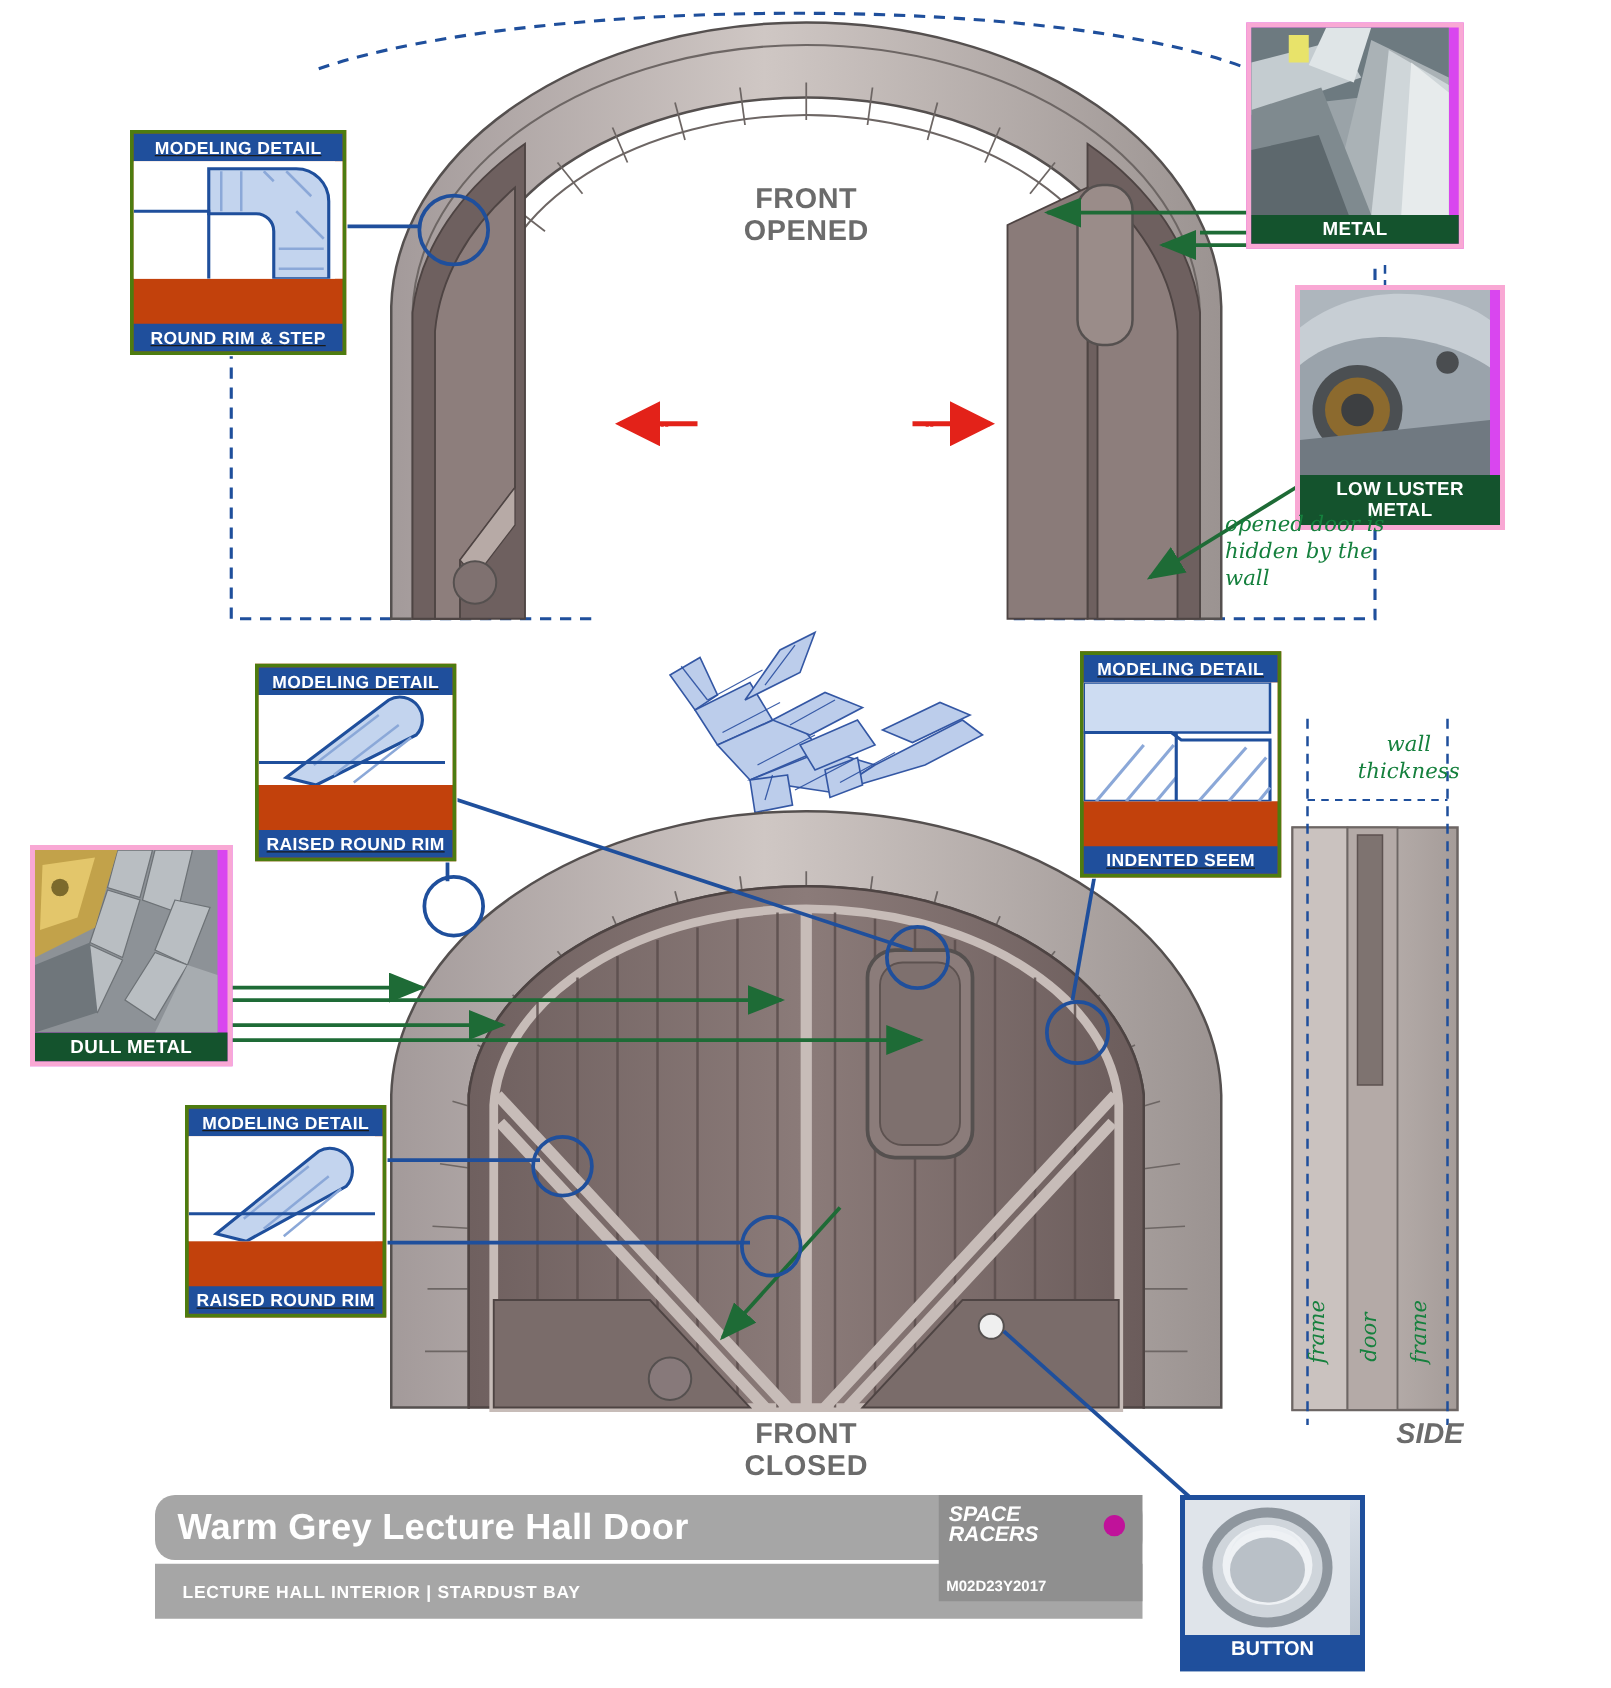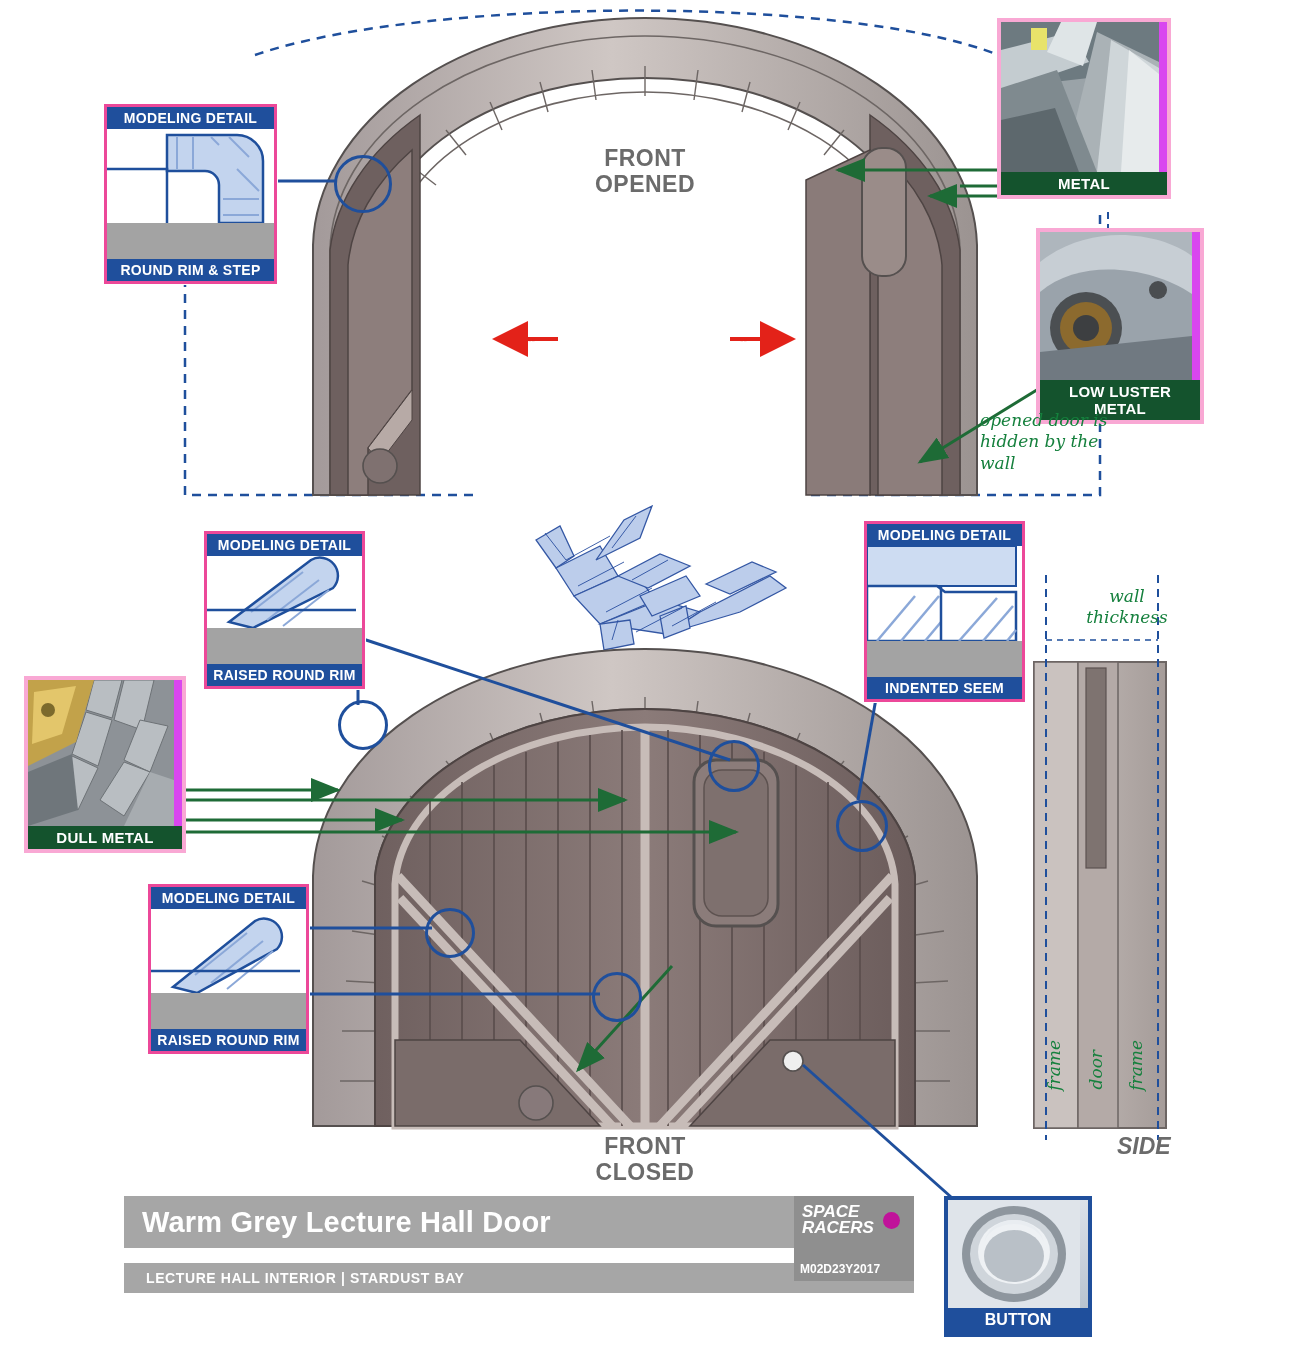--- a/index.html
+++ b/index.html
@@ -1,46 +1,46 @@
 <!DOCTYPE html>
 <html><head>
 <meta charset="utf-8">
 <style>
   html,body{margin:0;padding:0;background:#ffffff;}
   body{width:1289px;height:1350px;position:relative;overflow:hidden;
        font-family:"Liberation Sans", sans-serif;color:#1a1a1a;}
   .abs{position:absolute;}
   
-  .detail-box{position:absolute;border:3px solid #ec4899;background:#a3a3a3;
-              box-shadow:0 0 0 1px #ffffff;}
+  .detail-box{position:absolute;border:3px solid #4d7c0f;background:#c2410c;
+              box-shadow:0 0 0 1px #ffffff;text-decoration:underline;}
   .detail-title{background:#1f4f9c;color:#ffffff;font-weight:bold;font-size:14px;
                 letter-spacing:.3px;text-align:center;padding:3px 6px;}
   .detail-foot{background:#1f4f9c;color:#ffffff;font-weight:bold;font-size:14px;
                letter-spacing:.3px;text-align:center;padding:3px 6px;margin-top:36px;}
   .detail-art{background:#ffffff;position:relative;overflow:hidden;}
   
   .photo-box{position:absolute;border:4px solid #f9a8d4;background:#d946ef;}
   .photo-cap{background:#14532d;color:#ffffff;font-weight:bold;font-size:15px;
              text-align:center;padding:3px 6px;letter-spacing:.3px;}
   .photo-img{position:relative;overflow:hidden;}
   
   .view-label{position:absolute;color:#6b6b6b;font-weight:bold;font-size:23px;
               text-align:center;line-height:1.15;letter-spacing:.5px;}
   .hand{font-family:"DejaVu Serif", serif;color:#15803d;font-style:italic;font-size:17px;
         line-height:1.25;}
   .circle-hi{position:absolute;border:3px solid #1f4f9c;border-radius:50%;}
   svg{position:absolute;left:0;top:0;overflow:visible;}
   
   .titleblock{position:absolute;left:124px;top:1196px;width:790px;}
-  .tb-main{background:#a6a6a6;height:52px;display:flex;align-items:center;}
+  .tb-main{background:#a6a6a6;height:52px;display:flex;align-items:center;border-radius:16px;}
   .tb-main span{font-size:29px;font-weight:bold;color:#ffffff;padding-left:18px;
                 letter-spacing:.2px;}
-  .tb-sub{background:#a6a6a6;height:30px;display:flex;align-items:center;margin-top:15px;}
+  .tb-sub{background:#a6a6a6;height:44px;display:flex;align-items:center;margin-top:3px;}
   .tb-sub span{font-size:14px;font-weight:bold;color:#ffffff;padding-left:22px;letter-spacing:.6px;}
-  .logo{position:absolute;right:0;top:0;width:120px;height:85px;background:#8f8f8f;}
+  .logo{position:absolute;right:0;top:0;width:163px;height:85px;background:#8f8f8f;}
   .logo-txt{position:absolute;left:8px;top:8px;color:#ffffff;font-weight:bold;
             font-size:17px;line-height:.95;font-style:italic;}
   .logo-date{position:absolute;left:6px;bottom:5px;color:#ffffff;font-weight:bold;font-size:12px;}
   .logo-dot{position:absolute;right:14px;top:16px;width:17px;height:17px;border-radius:50%;
             background:#c0129a;}
   
   .btn-box{position:absolute;left:944px;top:1196px;width:140px;border:4px solid #1f4f9c;background:#1f4f9c;}
   .btn-art{height:108px;background:linear-gradient(160deg,#e9eef5,#b9c3cf);position:relative;}
   .btn-cap{color:#ffffff;font-weight:bold;font-size:16px;text-align:center;padding:3px 0 4px;}
   .side-label{position:absolute;color:#6b6b6b;font-weight:bold;font-size:23px;}

